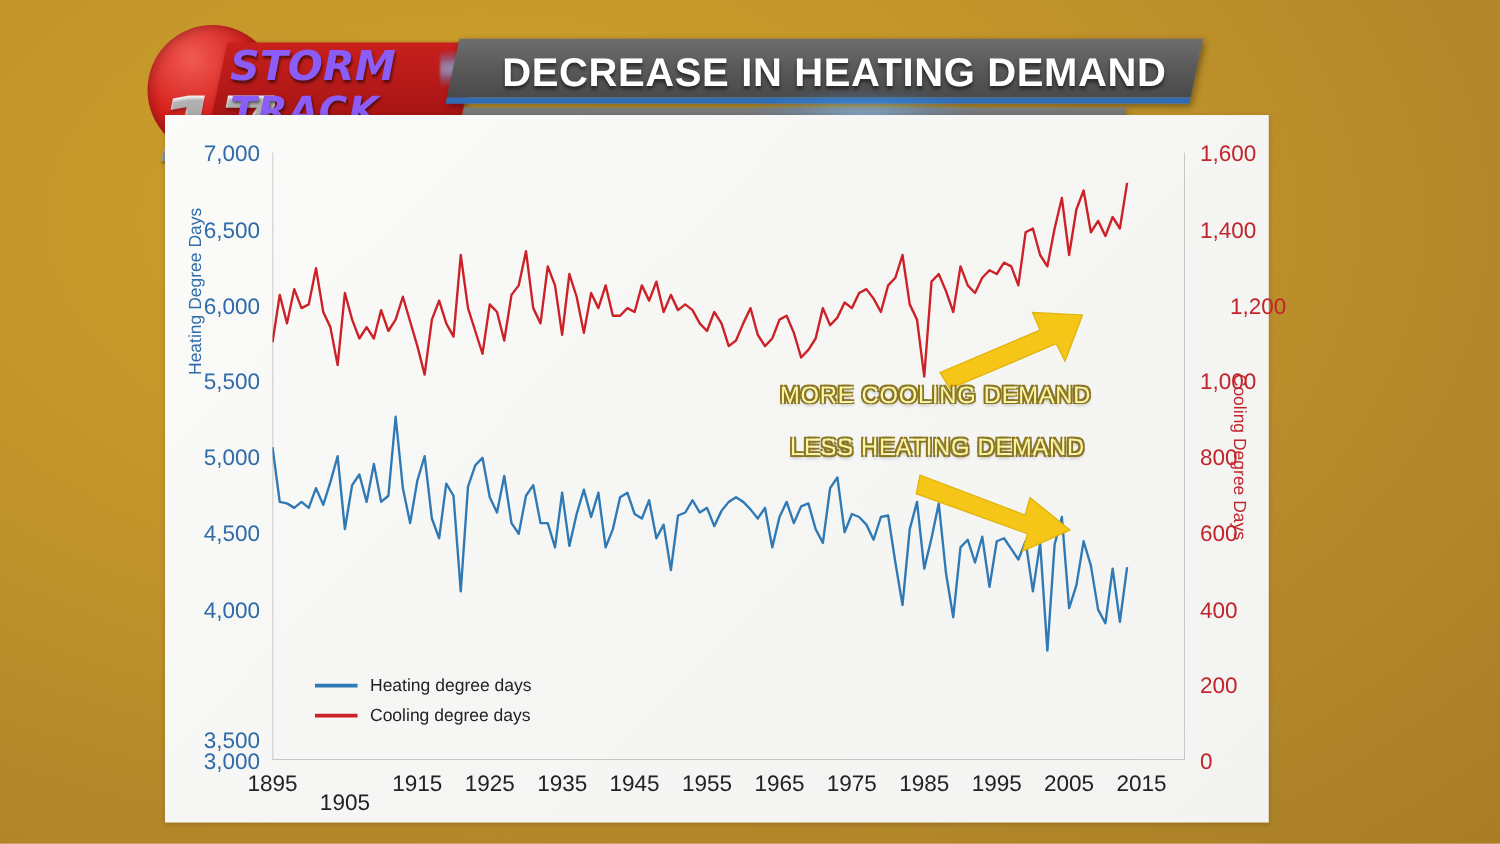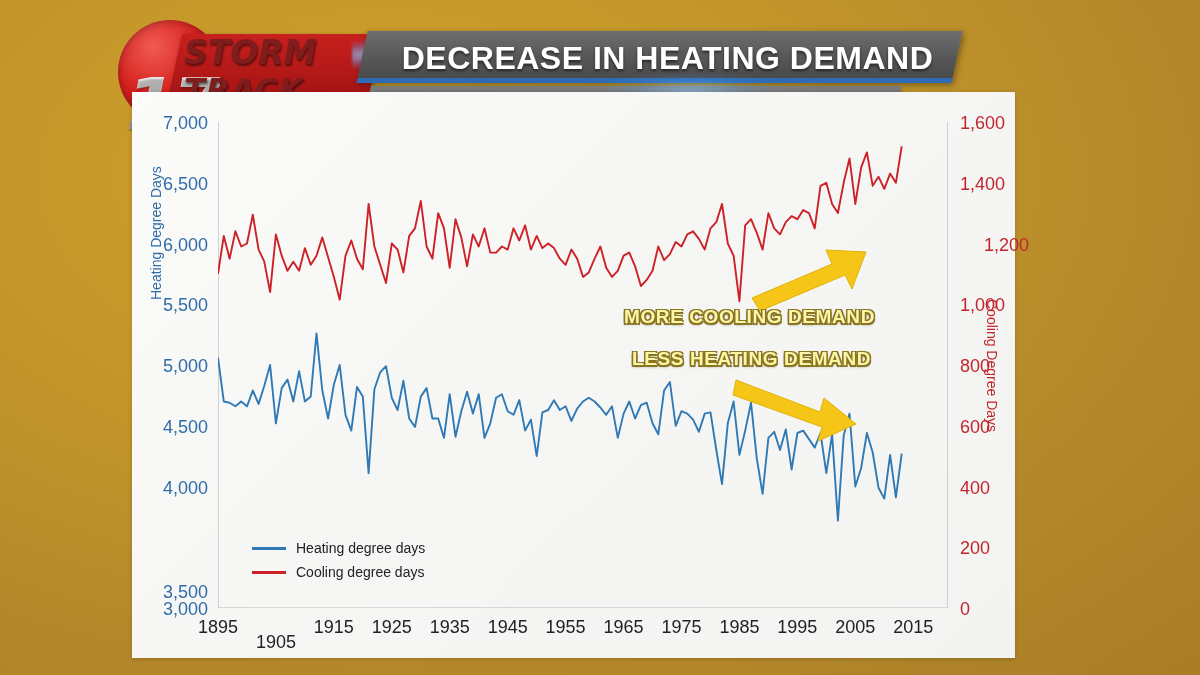--- a/index.html
+++ b/index.html
@@ -44,21 +44,21 @@
     margin-top:32px;
   }
   .storm-plate {
     position:absolute; left:122px; top:20px; width:200px; height:74px;
     background:linear-gradient(180deg,#c8201d 0%,#9e1212 100%);
     transform:skewX(-12deg);
     box-shadow:2px 2px 5px rgba(0,0,0,.35);
   }
   .storm-words { position:absolute; left:132px; top:22px; width:200px; height:72px; }
   .storm-words div {
-    font-style:italic; font-weight:bold; color:#7f1d1d; line-height:1;
+    font-style:italic; font-weight:bold; color:#8b5cf6; line-height:1;
     text-shadow:1px 2px 2px rgba(0,0,0,.5);
     font-family:"DejaVu Sans", sans-serif;
   }
   .sw1 { font-size:33px; letter-spacing:0px; }
   .sw2 { font-size:31px; margin-top:5px; letter-spacing:1px; }
   .flare {
     position:absolute; left:300px; top:26px; width:110px; height:30px;
     background:radial-gradient(ellipse at 30% 50%,rgba(150,210,255,.95) 0%,rgba(90,170,255,.35) 45%,rgba(0,0,0,0) 75%);
     filter:blur(1px);
   }
@@ -116,21 +116,21 @@
   }
 
   
   #legend { position:absolute; left:252px; top:536px; }
   .legend-row { display:flex; align-items:center; height:24px; }
   .legend-swatch { width:34px; height:3px; margin-right:10px; }
   .legend-label { font-size:14px; color:#222; }
 
   
   .annot {
-    position:absolute; font-size:19px; font-weight:bold; letter-spacing:.6px;
+    position:absolute; font-size:19px; font-weight:normal; letter-spacing:.6px;
     color:#fbf5a8; white-space:nowrap;
     text-shadow:-1.5px -1.5px 0 #8a7520, 1.5px -1.5px 0 #8a7520,
                 -1.5px 1.5px 0 #8a7520, 1.5px 1.5px 0 #8a7520,
                 0 2px 3px rgba(0,0,0,.35);
   }
   #annot-cool { left:624px; top:306px; }
   #annot-heat { left:632px; top:348px; }
   #arrows { position:absolute; left:0; top:0; pointer-events:none; }
 </style>
 </head>

